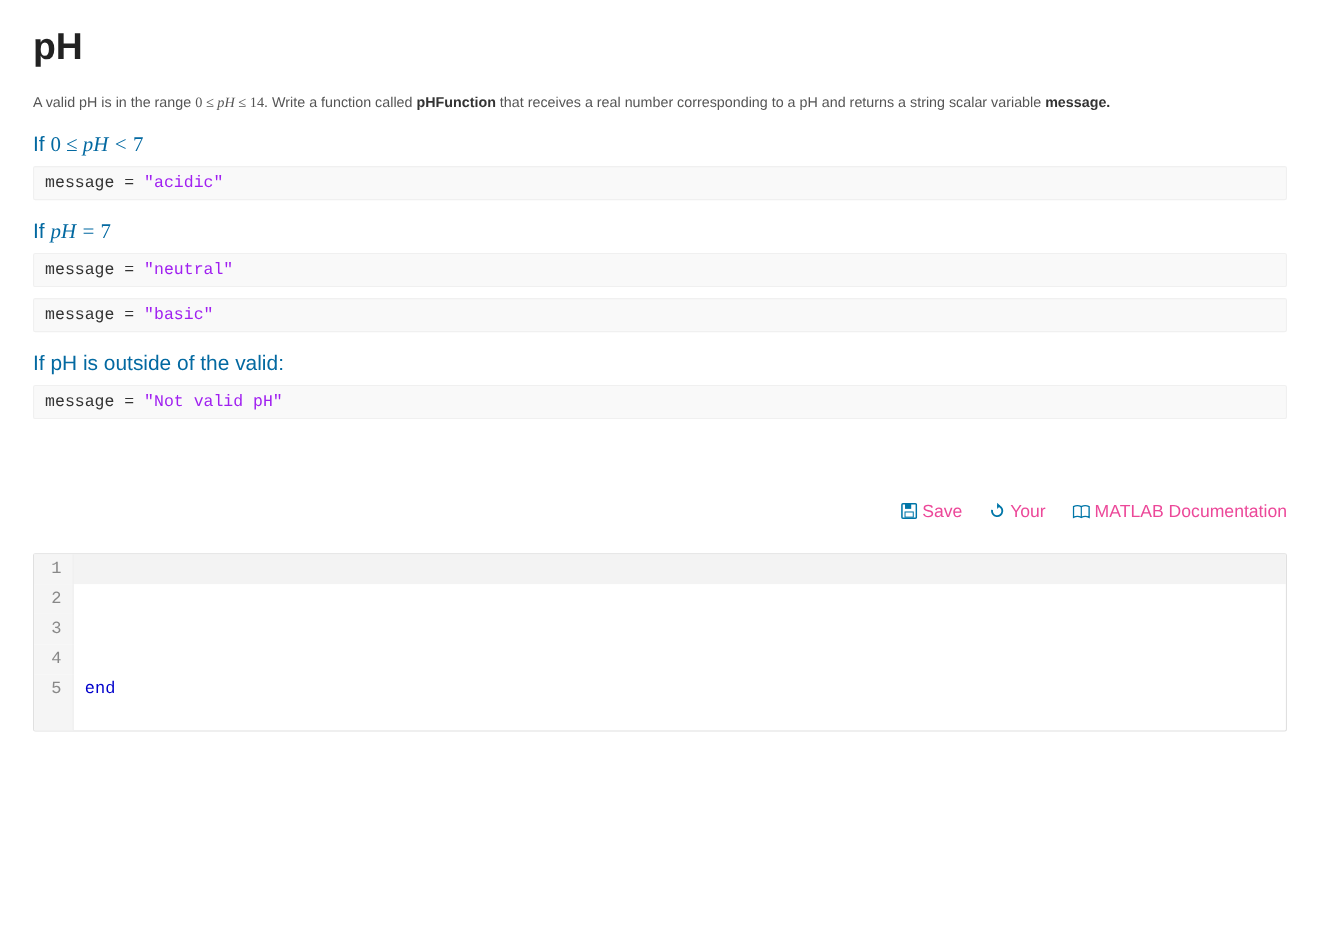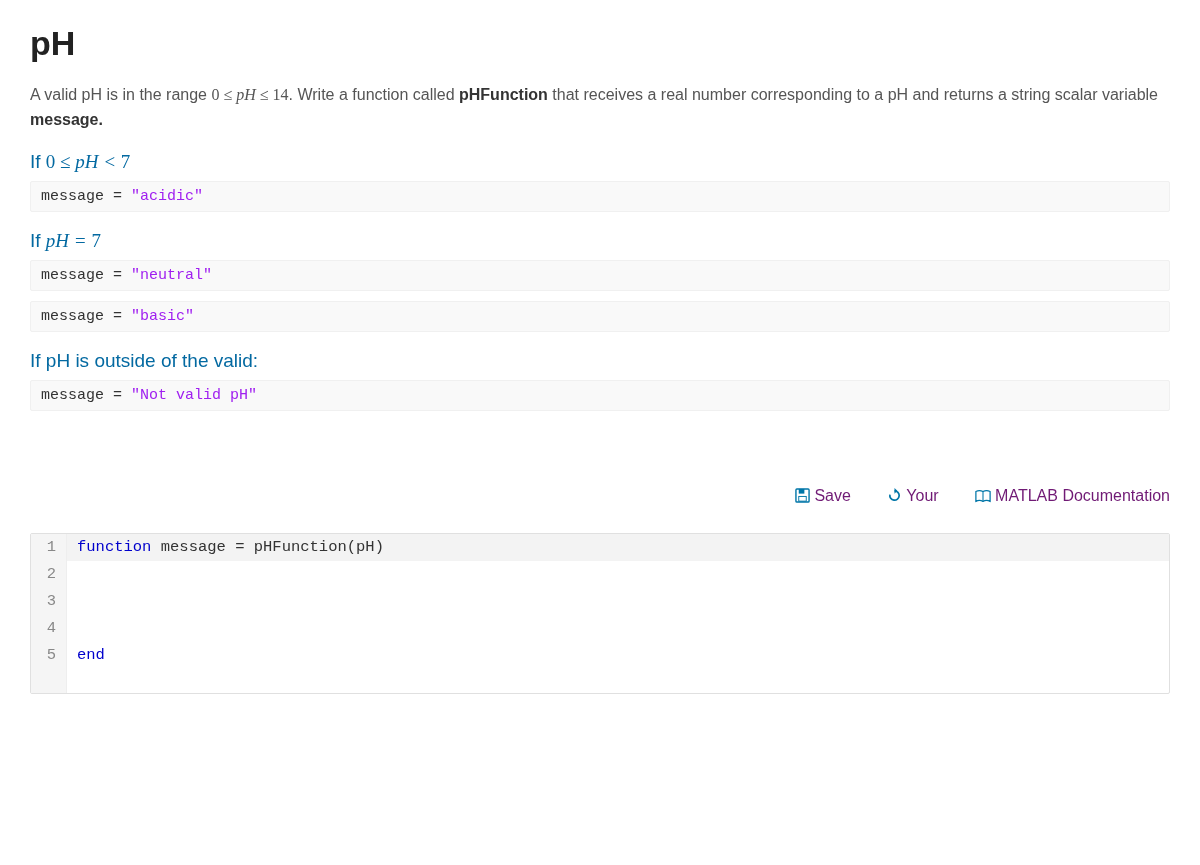--- a/index.html
+++ b/index.html
@@ -11,21 +11,21 @@
     background: #fff;
     font-size: 16px;
   }
   h1.page-title {
     font-size: 34px;
     font-weight: 700;
     margin: 4px 0 20px 0;
     color: #222;
   }
   p.desc {
-    font-size: 16px;
+    font-size: 13px;
     line-height: 1.55;
     color: #555;
     margin: 10px 0;
     font-weight: 400;
   }
   p.desc b { color: #333; font-weight: 700; }
   .math { font-family: Georgia, 'Times New Roman', serif; font-style: italic; }
   .mathnum { font-family: Georgia, 'Times New Roman', serif; font-style: normal; }
   .cond {
     font-size: 19px;
@@ -65,23 +65,23 @@
     margin-left: 4px;
     vertical-align: 2px;
   }
 
   .toolbar {
     float: right;
     margin-top: 66px;
     font-size: 16px;
   }
   .toolbar a {
-    color: #701a75;
+    color: #ec4899;
     text-decoration: none;
-    margin-left: 32px;
+    margin-left: 20px;
     cursor: pointer;
   }
   .tb-icon { display:inline-block; vertical-align:-2px; margin-right:4px; }
 
   .editor {
     clear: both;
     margin-top: 26px;
     border: 1px solid #e0e0e0;
     border-radius: 2px;
     font-family: Consolas, Monaco, 'Courier New', monospace;
@@ -151,21 +151,20 @@
             <line x1="9" y1="2" x2="9" y2="13" stroke="#0076a8" stroke-width="1.2"></line>
           </svg>
       </span><span>MATLAB Documentation</span>
     </a>
   </div>
 </div>
 
 <div class="editor" id="editor">
     <div class="line hl">
       <div class="gutter">1</div>
-      <div class="code"><span class="kw">function</span><span> message = pHFunction(pH)</span></div>
     </div>
     <div class="line">
       <div class="gutter">2</div>
       <div class="code"></div>
     </div>
     <div class="line">
       <div class="gutter">3</div>
     </div>
     <div class="line">
       <div class="gutter">4</div>

